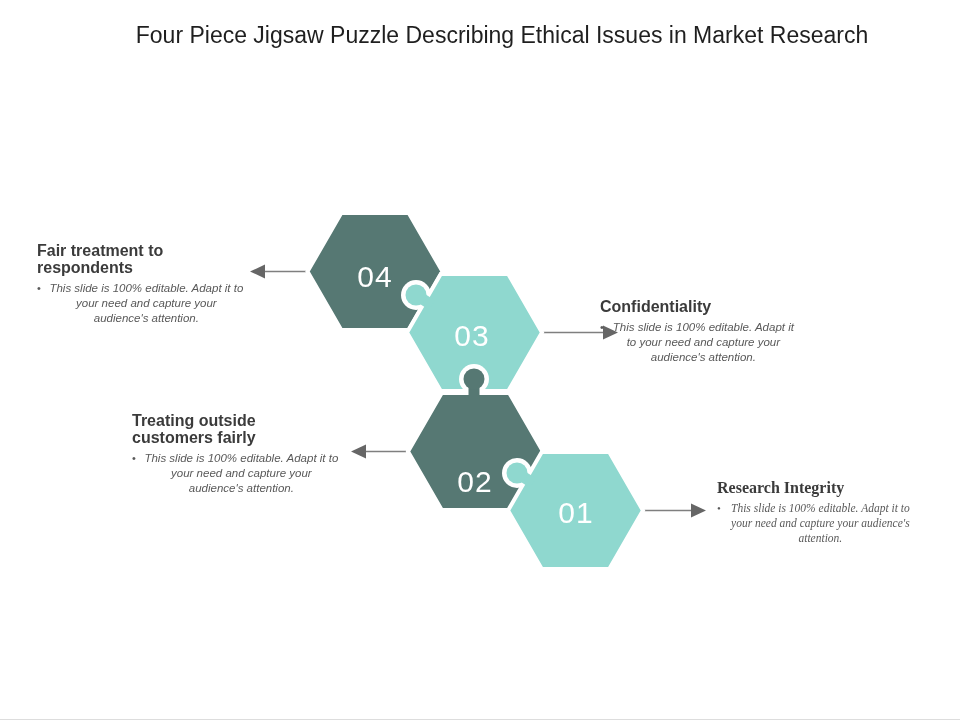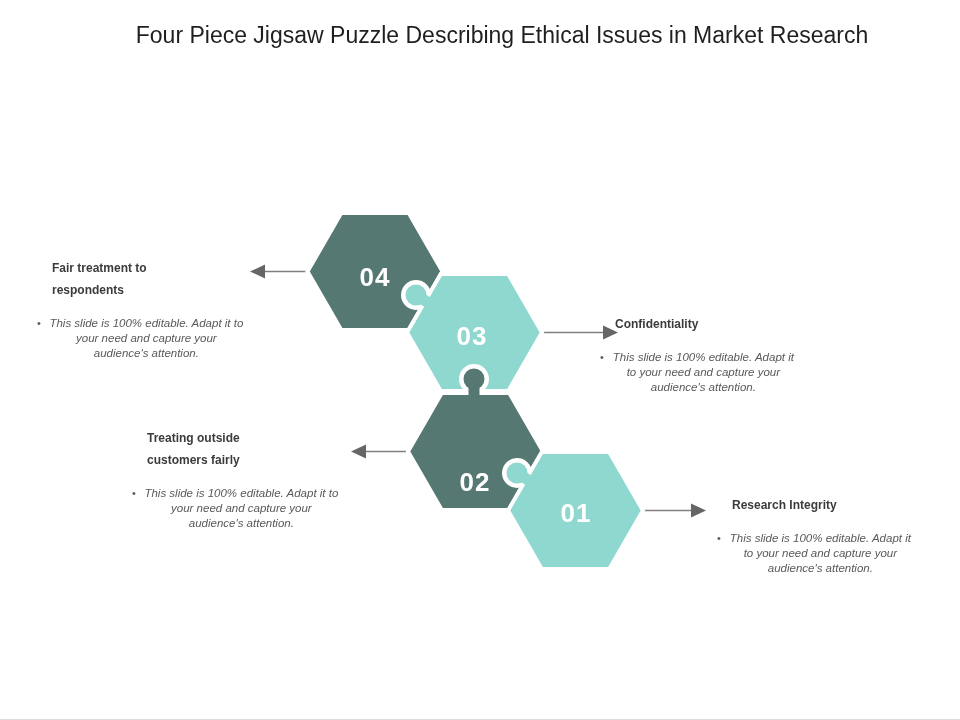--- a/index.html
+++ b/index.html
@@ -27,25 +27,25 @@
   .pc-light{fill:var(--light-teal);stroke:#ffffff;stroke-width:4;}
   .halo{fill:#ffffff;}
   .cap-dark{fill:var(--dark-teal);}
   .cap-light{fill:var(--light-teal);}
   .stem-dark{stroke:var(--dark-teal);stroke-width:11;}
   .stem-light{stroke:var(--light-teal);stroke-width:11;}
   .arrow-line{stroke:var(--arrow-line);stroke-width:1.6;}
   .arrow-head{fill:var(--arrow-head);}
   .piece-num{
     position:absolute;width:100px;height:28px;line-height:28px;text-align:center;
-    font-size:26px;font-weight:bold;color:var(--number-text);letter-spacing:1px;
+    font-size:30px;font-weight:normal;color:var(--number-text);letter-spacing:1px;
   }
   .callout{position:absolute;}
   .callout .co-heading{
-    margin:15px;font-size:12px;font-weight:bold;color:var(--heading-text);line-height:22px;
+    margin:0;font-size:16px;font-weight:bold;color:var(--heading-text);line-height:17px;
   }
   .bullet{display:flex;margin-top:5px;}
   .bullet .marker{
     flex:0 0 auto;font-size:11px;color:var(--body-text);margin-right:7px;line-height:15px;
   }
   .bullet .btext{
     font-style:italic;font-size:11.5px;color:var(--body-text);line-height:15px;text-align:center;
   }
   .page-number{
     position:absolute;right:26px;top:689px;font-size:12.5px;color:#3f3f3f;
@@ -132,21 +132,21 @@
   </div>
 
   <div class="callout" style="left:132px;top:412px;width:212px;">
     <div class="co-heading" style="width:145px;">Treating outside customers fairly</div>
     <div class="bullet">
       <span class="marker">•</span>
       <span class="btext" style="width:197px;">This slide is 100% editable. Adapt it to your need and capture your audience's attention.</span>
     </div>
   </div>
 
-  <div class="callout" style="left:717px;top:479px;width:200px;">
+  <div class="callout" style="left:717px;top:479px;width:200px;font-family:Liberation Serif, serif;">
     <div class="co-heading">Research Integrity</div>
     <div class="bullet">
       <span class="marker">•</span>
       <span class="btext" style="width:185px;">This slide is 100% editable. Adapt it to your need and capture your audience's attention.</span>
     </div>
   </div>
 
   <div class="page-number">8</div>
   <div class="bottom-divider"></div>
 </div>

